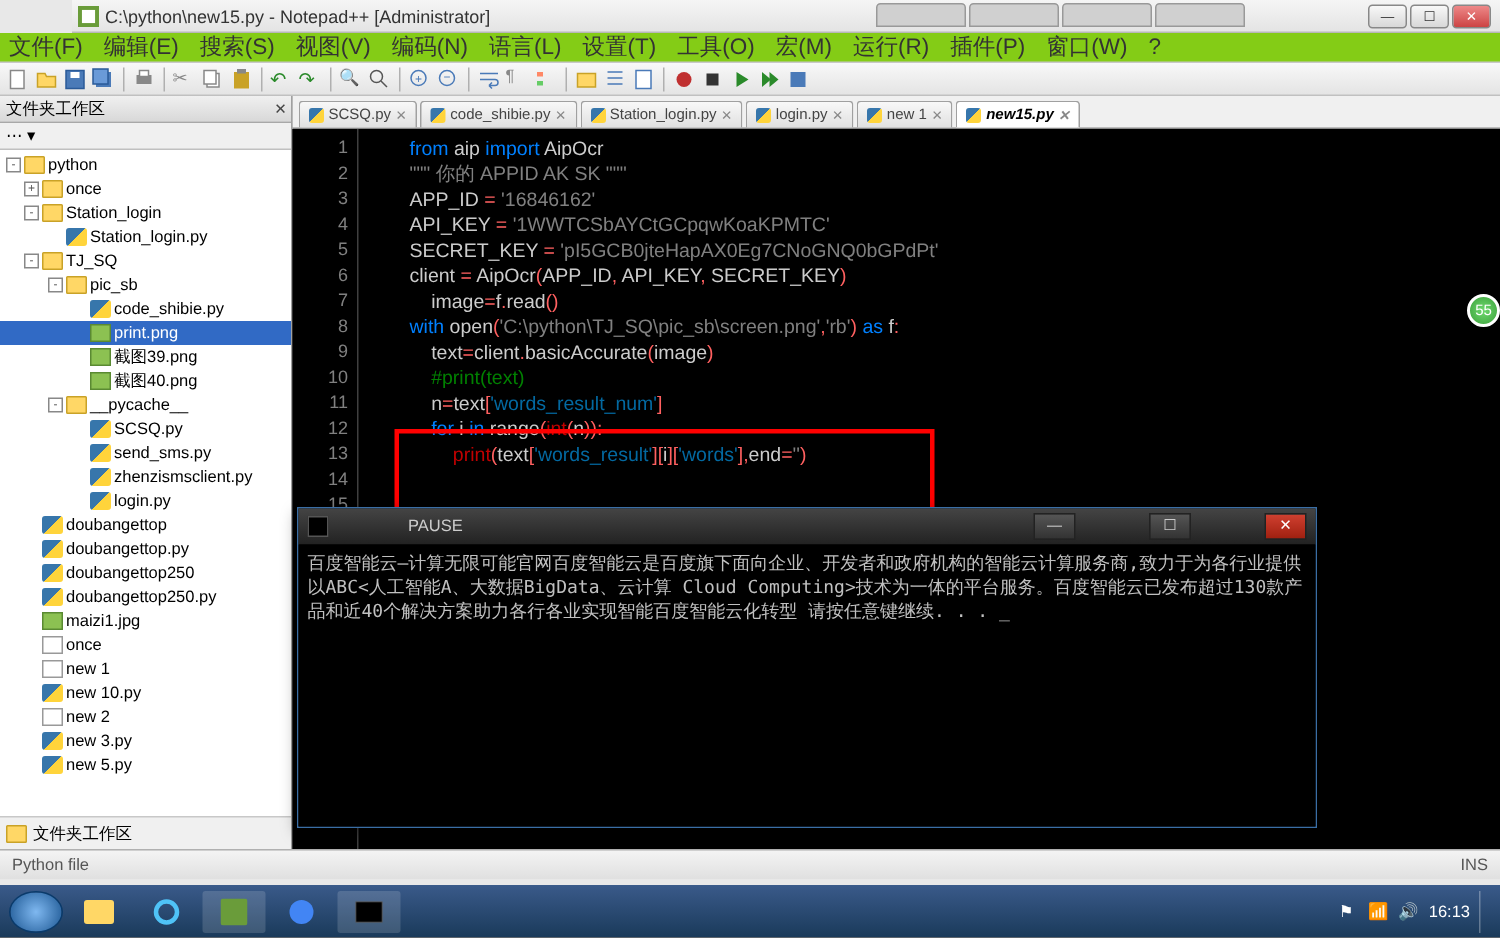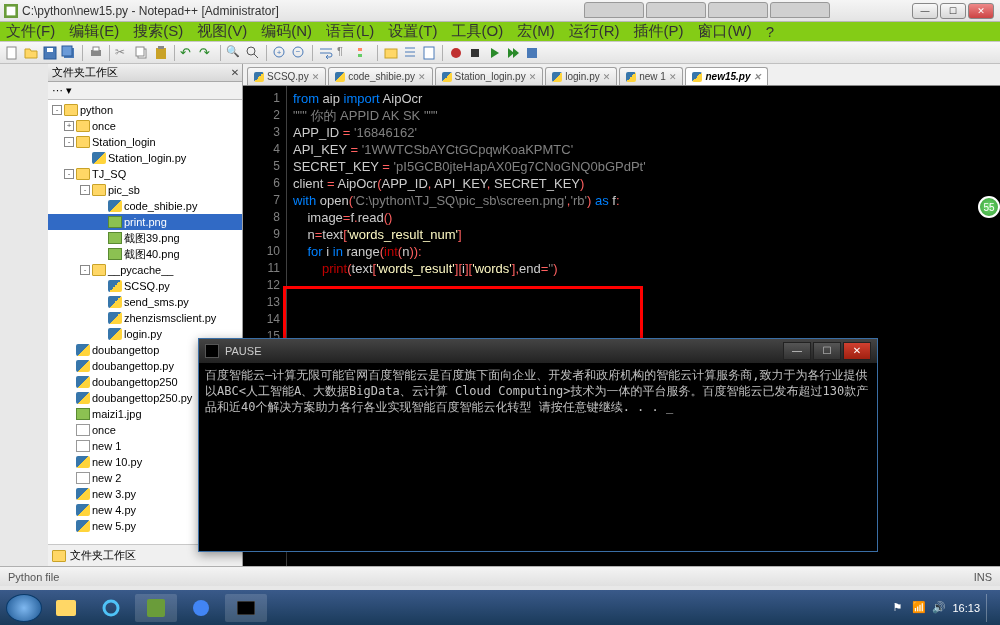--- a/index.html
+++ b/index.html
@@ -1,33 +1,33 @@
 <!DOCTYPE html>
 <html><head>
 <meta charset="utf-8">
 <style>
 * { margin: 0; padding: 0; box-sizing: border-box; font-family: "Microsoft YaHei", "SimSun", Arial, sans-serif; }
 body { width: 1000px; height: 625px; overflow: hidden; background: #e8e8e8; position: relative; font-size: 11px; }
 
-.titlebar { height: 22px; background: linear-gradient(#f5f5f5, #e4e4e4); display: flex; align-items: center; padding: 0 4px; border-bottom: 1px solid #b8b8b8; }
+.titlebar { height: 22px; background: linear-gradient(#f5f5f5, #e4e4e4); display: flex; align-items: center; padding: 0 4px; border-bottom: 1px solid #b8b8b8; margin-left: 48px; }
 .titlebar .icon { width: 14px; height: 14px; margin-right: 4px; }
 .titlebar .title { flex: 1; font-size: 12px; color: #333; }
 .titlebar .winbtns { display: flex; gap: 2px; margin-right: 2px; }
 .titlebar .winbtn { width: 26px; height: 16px; background: linear-gradient(#f8f8f8,#d8d8d8); border: 1px solid #888; border-radius: 3px; font-size: 9px; text-align: center; line-height: 14px; color:#333; }
 .titlebar .tabsbg { position:absolute; right:170px; top:2px; display:flex; gap:2px;}
 .titlebar .bgtab{ width:60px; height:16px; background:#d0d0d0; border:1px solid #999; border-radius:3px 3px 0 0; font-size:9px; color:#666; text-align:center;}
 
 .menubar { height: 20px; background: #84cc16; display: flex; padding-left: 6px; gap: 14px; align-items: center; font-size: 15px; color: #333; border-bottom: 1px solid #c8c8c8; }
 .menubar span { cursor: default; }
 
 .toolbar { height: 22px; background: linear-gradient(#f8f8f8,#e4e4e4); border-bottom: 1px solid #c0c0c0; display: flex; align-items: center; padding: 0 4px; gap: 3px; }
 .tbtn { width: 16px; height: 16px; display: inline-block; }
 .tsep { width: 1px; height: 16px; background: #b0b0b0; margin: 0 2px; }
 
-.main { display: flex; height: 502px; padding-left: 48px; }
+.main { display: flex; height: 502px; }
 
 .sidebar { width: 195px; background: #f4f4f4; border-right: 1px solid #a0a0a0; display: flex; flex-direction: column; }
 .panel-title { height: 18px; background: linear-gradient(#f0f0f0,#d8d8d8); border-bottom: 1px solid #a8a8a8; font-size: 11px; padding-left: 4px; display:flex; align-items:center; justify-content:space-between;}
 .panel-title .x { width:14px; text-align:center; font-size:10px; color:#444;}
 .tree { flex: 1; background: #fff; overflow-y: auto; overflow-x: hidden; font-size: 11px; line-height: 16px; color: #000; padding: 2px 0; }
 .tree-item { display: flex; align-items: center; white-space: nowrap; padding-left: 4px; }
 .ti-l1 { padding-left: 16px; } .ti-l2 { padding-left: 32px; } .ti-l3 { padding-left: 48px; }
 .tree-item .exp { width: 10px; height: 10px; border: 1px solid #888; font-size: 8px; line-height: 8px; text-align: center; margin-right: 2px; color:#555;}
 .tree-item .noexp { width: 12px; }
 .tree-item .fico { width: 14px; height: 12px; margin-right: 2px; }
@@ -42,30 +42,30 @@
 
 .editor-area { flex: 1; display: flex; flex-direction: column; background: #404040; position: relative; }
 .tab-strip { height: 22px; background: #f0f0f0; display: flex; align-items: flex-end; padding-left: 4px; gap: 2px; border-bottom: 1px solid #888; }
 .etab { height: 18px; background: linear-gradient(#f8f8f8,#e0e0e0); border: 1px solid #a0a0a0; border-bottom: none; border-radius: 3px 3px 0 0; padding: 0 6px; font-size: 10px; display:flex; align-items:center; gap:3px; color:#444;}
 .etab.active { background: #fff; font-weight: bold; color:#000;font-style:italic;}
 .etab .x { font-size:9px; color:#888;}
 .etab .ico{width:10px;height:10px;background:linear-gradient(135deg,#3776ab 50%,#ffd43b 50%);border-radius:2px;}
 
 .code-editor { flex: 1; background: #000; display: flex; font-family: Consolas, "Courier New", monospace; font-size: 13px; overflow: hidden; position: relative;}
 .gutter { width: 44px; background: #000; color: #808080; text-align: right; padding: 4px 6px 0 0; line-height: 17px; border-right: 1px solid #404040; font-size:12px;}
-.code-body { flex: 1; padding: 4px 0 0 6px; line-height: 17px; position: relative; }
+.code-body { flex: 1; padding: 4px 0 0 6px; line-height: 17px; position: relative; margin-left: 28px; }
 .code-line { white-space: pre; color: #ccc; }
-.kw { color: #0080ff; } .str { color: #808080; } .str2{color:#fef9c3;} .op{color:#ff6060;} .fn{color:#c00000;} .cmt{color:#008000;}
+.kw { color: #0080ff; } .str { color: #808080; } .str2{color:#0369a1;} .op{color:#ff6060;} .fn{color:#c00000;} .cmt{color:#008000;}
 .red-box{position:absolute; border:3px solid #ff0000;}
 .red-arrow{position:absolute; pointer-events:none;}
 
 .statusbar { height: 20px; background: linear-gradient(#f4f4f4,#e0e0e0); border-top: 1px solid #b0b0b0; display: flex; align-items: center; padding: 0 8px; font-size: 11px; color: #555; justify-content: space-between;}
 
 .console-win { position: absolute; left: 198px; top: 338px; width: 680px; height: 214px; background: #000; border: 1px solid #3a6ea5; box-shadow: 0 3px 10px rgba(0,0,0,.4); display:flex; flex-direction:column;}
-.console-title { height: 24px; background: linear-gradient(#444,#222); display: flex; align-items: center; padding: 0 6px; color: #ccc; font-size: 11px; }
+.console-title { height: 24px; background: linear-gradient(#444,#222); display: flex; align-items: center; padding: 0 6px; color: #ccc; font-size: 11px; gap: 47px; }
 .console-title .cico{width:14px;height:14px;background:#000;border:1px solid #555;margin-right:6px;}
 .console-title .t{flex:1;}
 .console-title .cbtn{width:28px;height:18px;background:linear-gradient(#555,#333);border:1px solid #222;margin-left:2px;text-align:center;line-height:16px;font-size:10px;color:#ccc;}
 .console-title .cbtn.close{background:linear-gradient(#d04030,#a02010);color:#fff;}
 .console-body { flex: 1; background: #000; color: #c0c0c0; font-family: "NSimSun", SimSun, monospace; font-size: 12px; padding: 4px 6px; line-height: 16px; overflow:hidden;}
 
 .taskbar { position: absolute; bottom: 0; left: 0; right: 0; height: 35px; background: linear-gradient(#3a5a8a,#1a3a5a); display: flex; align-items: center; padding: 0 6px; }
 .start-orb { width: 36px; height: 28px; border-radius: 50%; background: radial-gradient(circle,#7fb8f0,#1a5490); border:1px solid #0a3a6a;}
 .task-item { width: 42px; height: 28px; margin-left: 3px; border-radius: 2px; display:flex; align-items:center; justify-content:center;}
 .task-item.active{background:rgba(255,255,255,.15);}
@@ -331,25 +331,20 @@
         </div>
         <div class="tree-item ti-l1">
           <span class="noexp"></span>
           <span class="fico txt"></span>
           <span>new 2</span>
         </div>
         <div class="tree-item ti-l1">
           <span class="noexp"></span>
           <span class="fico py"></span>
           <span>new 3.py</span>
-        </div>
-        <div class="tree-item ti-l1">
-          <span class="noexp"></span>
-          <span class="fico py"></span>
-          <span>new 4.py</span>
         </div>
         <div class="tree-item ti-l1">
           <span class="noexp"></span>
           <span class="fico py"></span>
           <span>new 5.py</span>
         </div>
       </div>
     <div class="panel-bottom">
       <span class="fico folder"></span>
       <span>文件夹工作区</span>
@@ -410,22 +405,24 @@
       <div class="code-body" id="codebody">
         <div class="red-box" style="left:-4px;top:200px;width:360px;height:60px;"></div>
       <div class="code-line"><span class="kw">from</span> aip <span class="kw">import</span> AipOcr</div>
           <div class="code-line"></div>
           <div class="code-line"><span class="str">""" 你的 APPID AK SK """</span></div>
           <div class="code-line">APP_ID <span class="op">=</span> <span class="str">'16846162'</span></div>
           <div class="code-line">API_KEY <span class="op">=</span> <span class="str">'1WWTCSbAYCtGCpqwKoaKPMTC'</span></div>
           <div class="code-line">SECRET_KEY <span class="op">=</span> <span class="str">'pI5GCB0jteHapAX0Eg7CNoGNQ0bGPdPt'</span></div>
           <div class="code-line">client <span class="op">=</span> AipOcr<span class="op">(</span>APP_ID<span class="op">,</span> API_KEY<span class="op">,</span> SECRET_KEY<span class="op">)</span></div>
           <div class="code-line"></div>
+          <div class="code-line">    image<span class="op">=</span>f<span class="op">.</span>read<span class="op">()</span></div>
           <div class="code-line"><span class="kw">with</span> open<span class="op">(</span><span class="str">'C:\python\TJ_SQ\pic_sb\screen.png'</span><span class="op">,</span><span class="str">'rb'</span><span class="op">)</span> <span class="kw">as</span> f<span class="op">:</span></div>
-          <div class="code-line">    image<span class="op">=</span>f<span class="op">.</span>read<span class="op">()</span></div>
+          <div class="code-line">    text<span class="op">=</span>client<span class="op">.</span>basicAccurate<span class="op">(</span>image<span class="op">)</span></div>
+          <div class="code-line">    <span class="cmt">#print(text)</span></div>
           <div class="code-line">    n<span class="op">=</span>text<span class="op">[</span><span class="str2">'words_result_num'</span><span class="op">]</span></div>
           <div class="code-line">    <span class="kw">for</span> i <span class="kw">in</span> range<span class="op">(</span><span class="fn">int</span><span class="op">(</span>n<span class="op">)):</span></div>
           <div class="code-line">        <span class="fn">print</span><span class="op">(</span>text<span class="op">[</span><span class="str2">'words_result'</span><span class="op">][</span>i<span class="op">][</span><span class="str2">'words'</span><span class="op">],</span>end<span class="op">=</span><span class="str">''</span><span class="op">)</span></div>
         </div>
     </div>
     <svg class="red-arrow" style="left:260px;top:282px;width:250px;height:80px;">
       <defs>
           <marker id="ah" markerWidth="10" markerHeight="10" refX="8" refY="3" orient="auto">
             <path d="M0,0 L9,3 L0,6 z" fill="#ff0000"></path>
           </marker>

